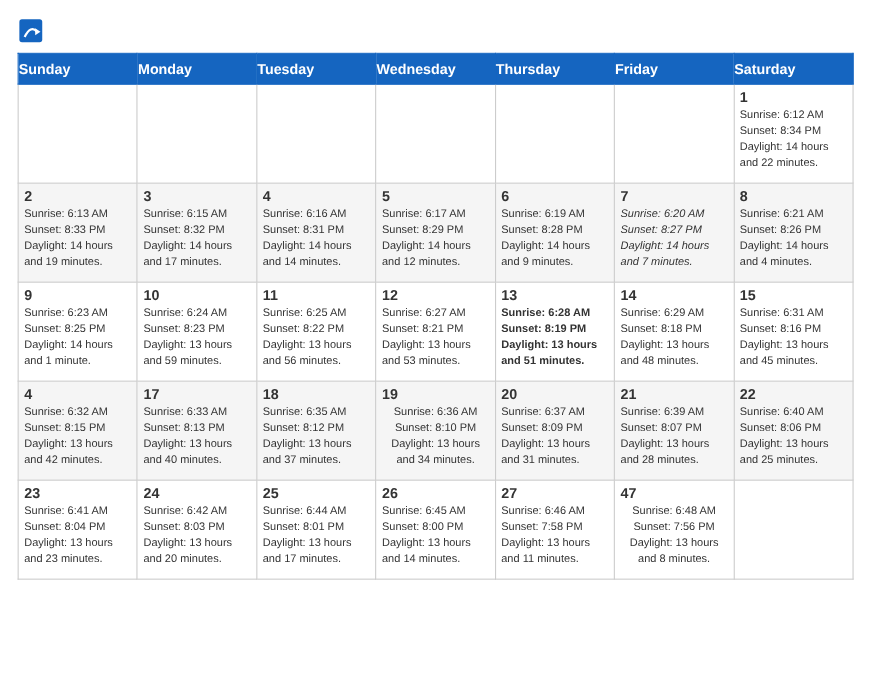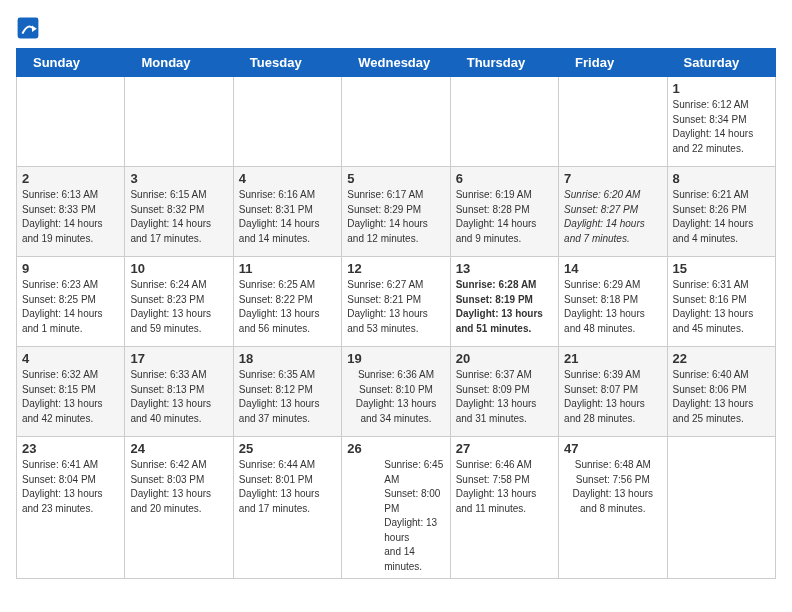--- a/index.html
+++ b/index.html
@@ -50,21 +50,21 @@
     table {
       width: 100%;
       border-collapse: collapse;
       table-layout: fixed;
     }
     thead tr th {
       background-color: #1565c0;
       color: #fff;
       font-size: 13px;
       font-weight: bold;
-      padding: 6px 16px;
+      padding: 6px 0;
       text-align: left;
       border: 1px solid #1565c0;
     }
     tbody tr td {
       border: 1px solid #ccc;
       vertical-align: top;
       padding: 4px 5px;
       height: 90px;
       font-size: 10.5px;
       color: #333;
@@ -306,21 +306,21 @@
         </td>
         <td>
           <span class="day-number">25</span>
           <div class="day-info" style="white-space: pre-line;">Sunrise: 6:44 AM
 Sunset: 8:01 PM
 Daylight: 13 hours
 and 17 minutes.</div>
         </td>
         <td>
           <span class="day-number">26</span>
-          <div class="day-info" style="white-space: pre-line; margin-left: 37px;">Sunrise: 6:45 AM
+          <div class="day-info" style="white-space: pre-line;">Sunrise: 6:45 AM
 Sunset: 8:00 PM
 Daylight: 13 hours
 and 14 minutes.</div>
         </td>
         <td>
           <span class="day-number">27</span>
           <div class="day-info" style="white-space: pre-line;">Sunrise: 6:46 AM
 Sunset: 7:58 PM
 Daylight: 13 hours
 and 11 minutes.</div>

